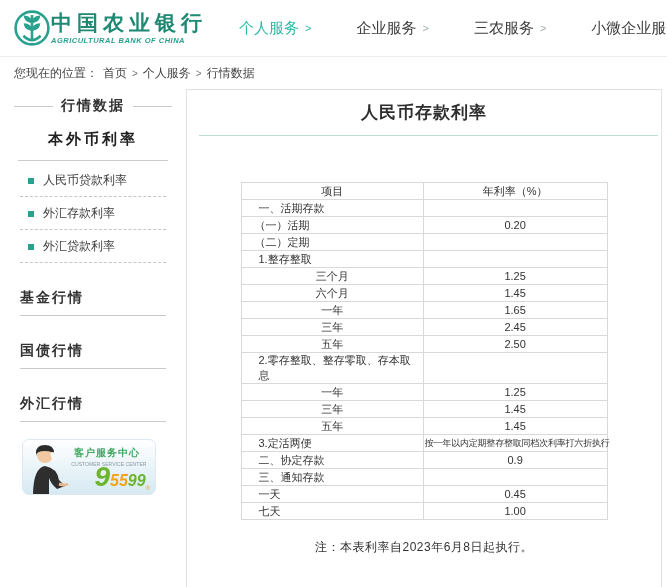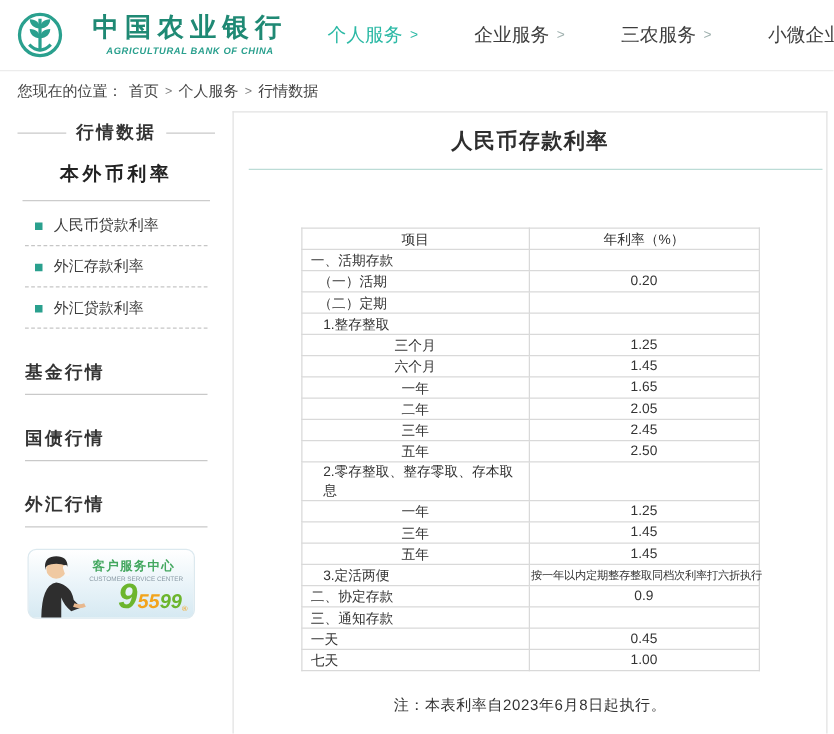--- a/index.html
+++ b/index.html
@@ -3,21 +3,21 @@
 <meta charset="utf-8">
 <style>
   * { box-sizing: border-box; }
   html,body { margin:0; padding:0; }
   body {
     width:667px; height:587px; overflow:hidden; background:#fff;
     font-family:"Liberation Sans","DejaVu Sans",sans-serif; color:#333;
   }
   
   .header { height:57px; border-bottom:1px solid #ececec; display:flex; align-items:center; padding-left:13px; }
-  .logo { display:flex; align-items:center; gap:23px;text-align:center; }
+  .logo { display:flex; align-items:center; gap:0; }
   .logo-emblem { width:38px; height:38px; flex:none; }
   .logo-cn { font-size:21px; font-weight:bold; color:var(--brand-green,#1f8974); letter-spacing:5px; line-height:1; white-space:nowrap; }
   .logo-en { font-size:7.5px; font-weight:bold; color:var(--logo-green,#2aa08e); letter-spacing:0.5px; margin-top:3px; white-space:nowrap;font-style:italic; }
   .nav { display:flex; gap:45px; margin-left:32px; font-size:15px; }
   .nav-item { color:#3d3d3d; display:flex; align-items:center; gap:6px; cursor:pointer; white-space:nowrap; }
   .nav-item .chev { font-size:11px; color:#9fb0ae; }
   .nav-item.active, .nav-item.active .chev { color:var(--accent-teal,#2bb9a5); }
   
   .breadcrumb { height:32px; display:flex; align-items:center; padding-left:14px; font-size:12px; color:#444; }
   .breadcrumb .crumb { color:#444; cursor:pointer; }
@@ -49,21 +49,21 @@
   .phone-big { font-size:28px; font-weight:bold; color:#6cb52d; }
   .phone-mid { font-size:16px; font-weight:bold; color:#f2a41d; }
   .phone-tail { font-size:16px; font-weight:bold; color:#6cb52d; }
   .reg { font-size:6px; color:#f2a41d; font-style:normal; align-self:flex-end; }
   
   .page-title { text-align:center; font-size:17px; font-weight:bold; color:#2e2e2e; letter-spacing:1px; margin-top:5px; }
   .title-divider { height:1px; background:#bcdcd6; margin:11px 3px 0 12px; }
   .rate-table { width:367px; margin:46px auto 0; border-collapse:collapse; font-size:11px; color:#333; table-layout:fixed; }
   .rate-table th, .rate-table td { border:1px solid var(--table-border,#d9d9d9); height:17px; padding:0 4px; font-weight:normal; }
   .rate-table th { text-align:center; }
-  td.item.flush  { padding-left:7px; }
+  td.item.flush  { padding-left:17px; }
   td.item.indent1{ padding-left:13px; }
   td.item.indent2{ padding-left:17px; }
   td.item.center { text-align:center; }
   td.rate { text-align:center; }
   td.rate.long { font-size:9px; letter-spacing:-0.2px; padding:0 1px; white-space:nowrap; }
   .note { text-align:center; font-size:12px; color:#333; margin-top:19px; letter-spacing:0.5px; }
 </style>
 </head>
 <body>
 
@@ -198,24 +198,20 @@
           </tr>
           <tr>
             <td class="item center">六个月</td>
             <td class="rate">1.45</td>
           </tr>
           <tr>
             <td class="item center">一年</td>
             <td class="rate">1.65</td>
           </tr>
           <tr>
-            <td class="item center">二年</td>
-            <td class="rate">2.05</td>
-          </tr>
-          <tr>
             <td class="item center">三年</td>
             <td class="rate">2.45</td>
           </tr>
           <tr>
             <td class="item center">五年</td>
             <td class="rate">2.50</td>
           </tr>
           <tr>
             <td class="item indent2">2.零存整取、整存零取、存本取息</td>
             <td class="rate"></td>

